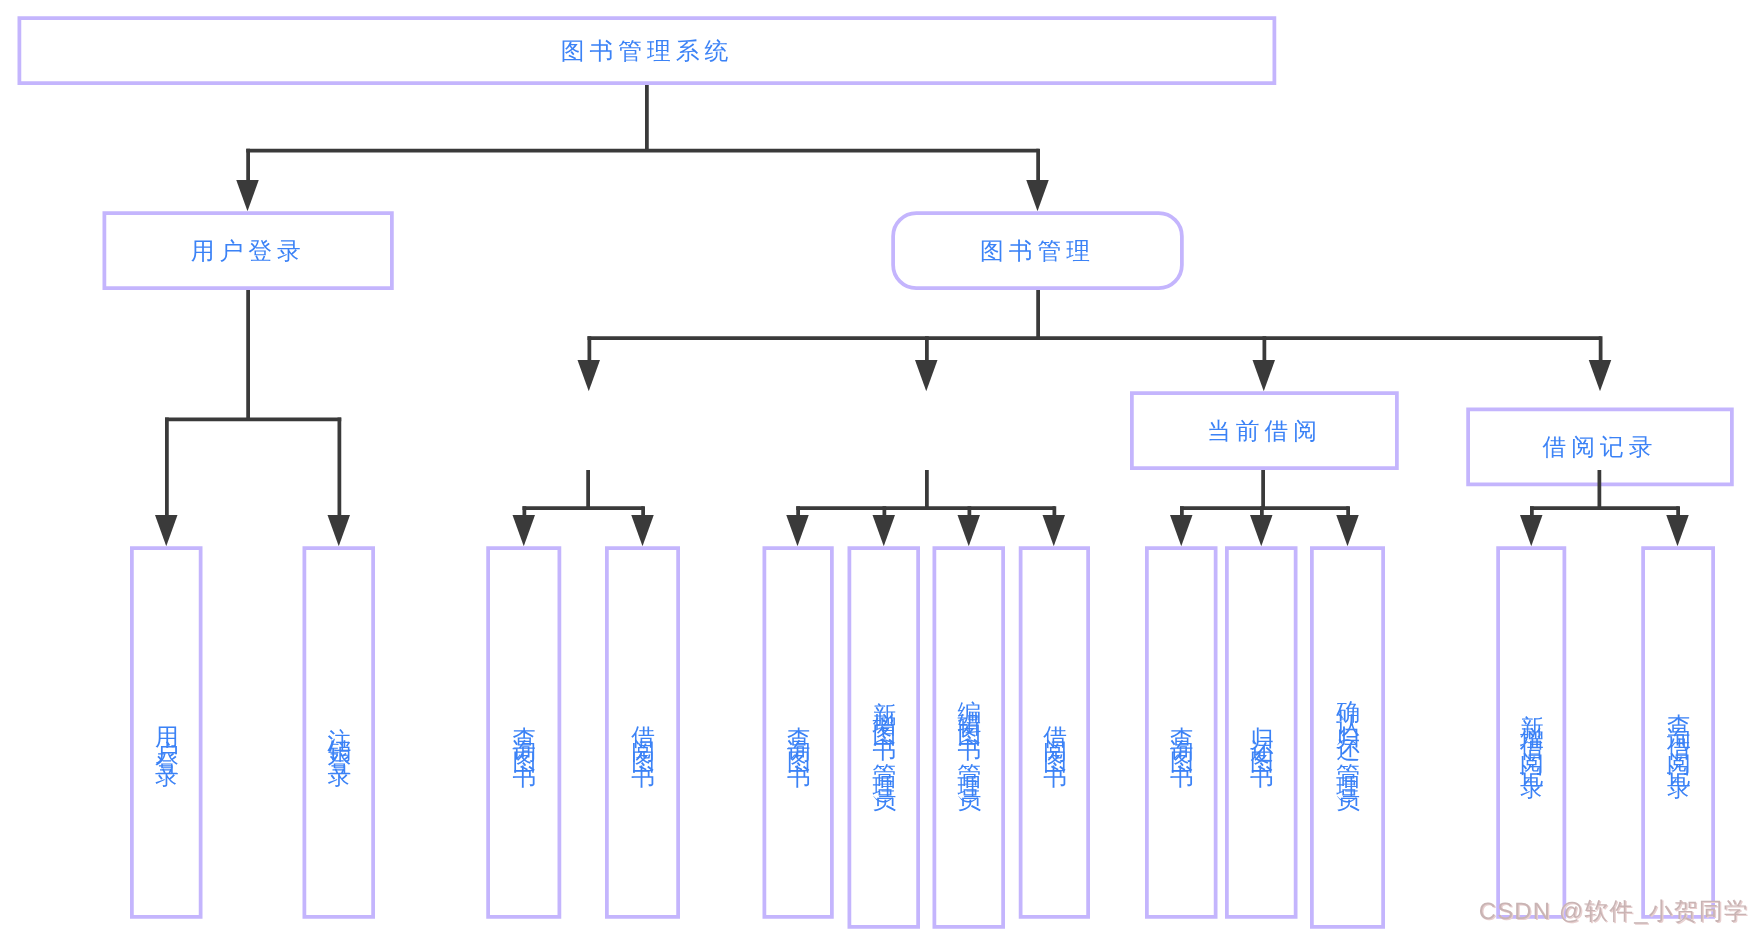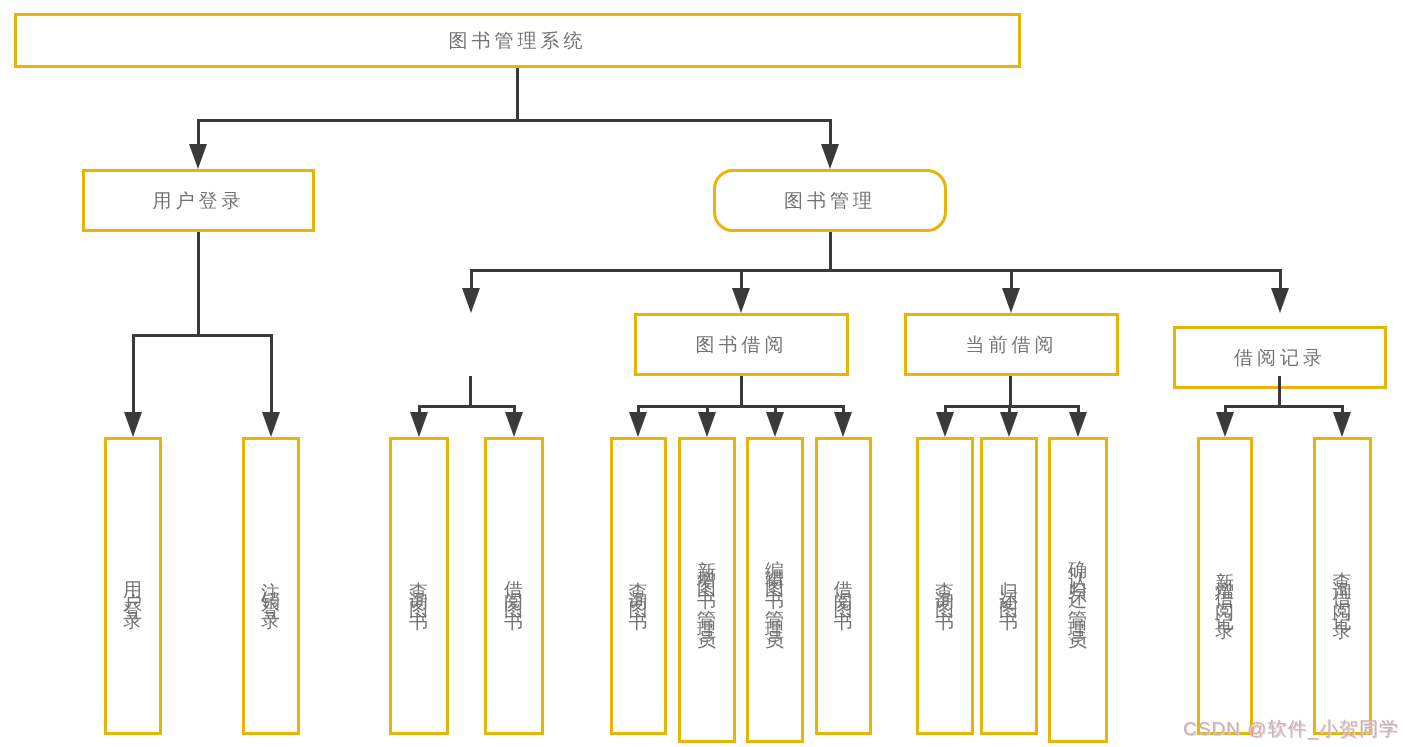--- a/index.html
+++ b/index.html
@@ -7,26 +7,26 @@
     position: relative;
     width: 1405px;
     height: 747px;
     background: #ffffff;
     font-family: "Liberation Sans", "DejaVu Sans", sans-serif;
     overflow: hidden;
   }
   .node {
     position: absolute;
     box-sizing: border-box;
-    border: 3px solid #eab308;
+    border: 3px solid #c4b5fd;
     background: #ffffff;
     display: flex;
     align-items: center;
     justify-content: center;
-    color: #737373;
+    color: #3b82f6;
   }
   .hnode {
     font-size: 19px;
     letter-spacing: 4px;
   }
   .vnode {
     font-size: 19px;
     writing-mode: vertical-rl;
     text-orientation: mixed;
     letter-spacing: 10px;
@@ -80,21 +80,20 @@
   <div class="hl" style="left:470px; top:269px; width:811px;"></div>
   <div class="vl" style="left:470px; top:269px; height:21px;"></div>
   <div class="arrow" style="left:462px; top:288px;"></div>
   <div class="vl" style="left:740px; top:269px; height:21px;"></div>
   <div class="arrow" style="left:732px; top:288px;"></div>
   <div class="vl" style="left:1010px; top:269px; height:21px;"></div>
   <div class="arrow" style="left:1002px; top:288px;"></div>
   <div class="vl" style="left:1279px; top:269px; height:21px;"></div>
   <div class="arrow" style="left:1271px; top:288px;"></div>
 
-  <div class="node hnode" style="left:634px; top:313px; width:215px; height:63px;">图书借阅</div>
   <div class="node hnode" style="left:904px; top:313px; width:215px; height:63px;">当前借阅</div>
   <div class="node hnode" style="left:1173px; top:326px; width:214px; height:63px;">借阅记录</div>
 
   <div class="vl" style="left:469px; top:376px; height:32px;"></div>
   <div class="hl" style="left:418px; top:405px; width:97px;"></div>
   <div class="vl" style="left:418px; top:405px; height:9px;"></div>
   <div class="arrow" style="left:410px; top:412px;"></div>
   <div class="vl" style="left:513px; top:405px; height:9px;"></div>
   <div class="arrow" style="left:505px; top:412px;"></div>
 

